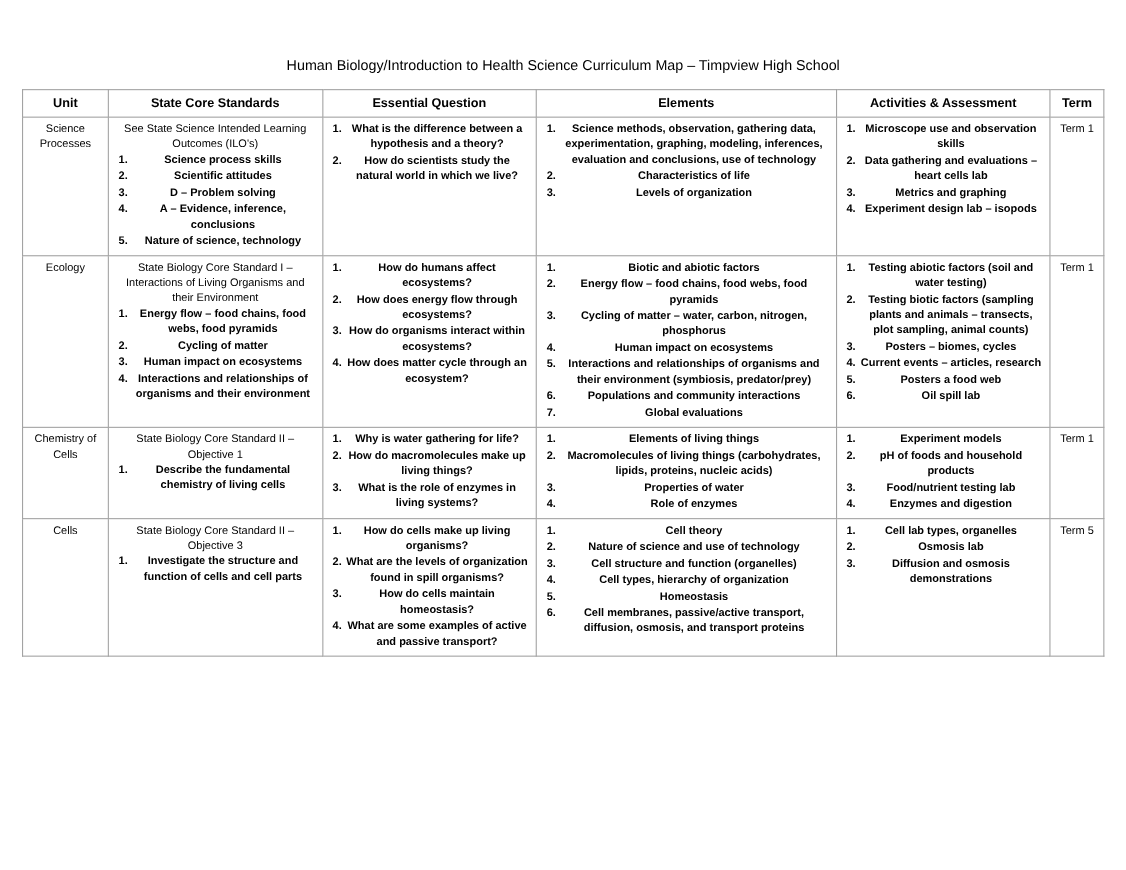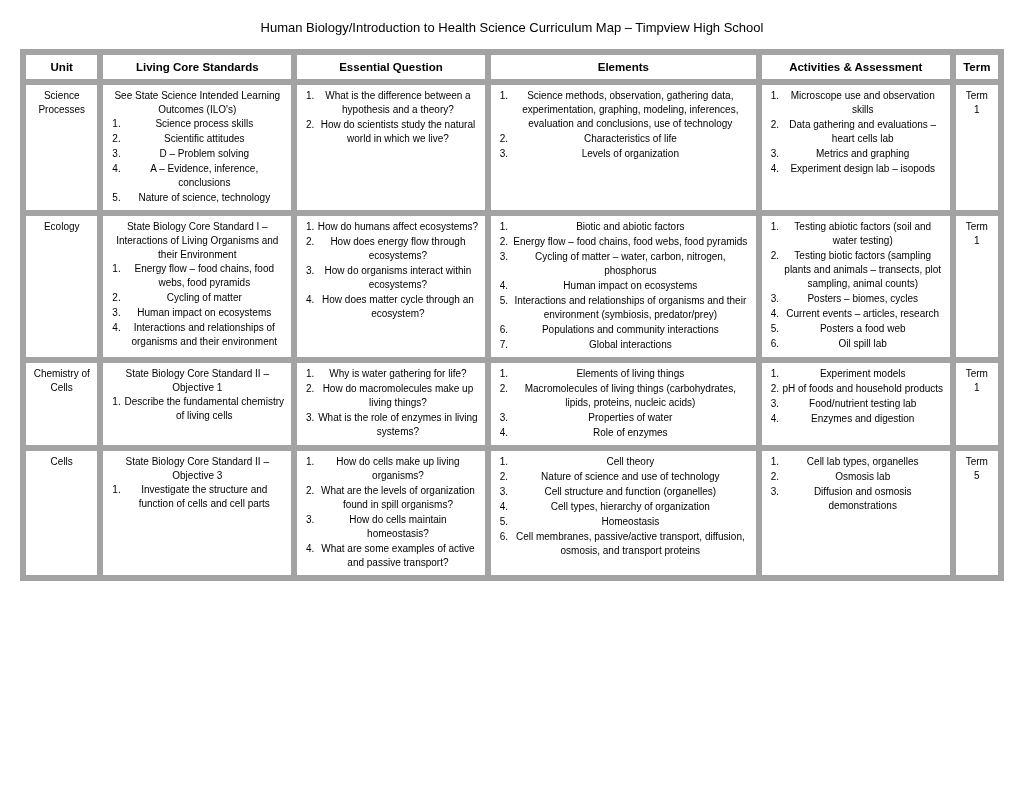--- a/index.html
+++ b/index.html
@@ -8,28 +8,29 @@
       font-family: Arial, sans-serif;
       font-size: 11px;
       color: #000;
       padding: 20px;
     }
     .page-title {
       text-align: center;
       font-size: 13px;
       margin-bottom: 14px;
       font-weight: normal;
+      margin-top: 32px;
     }
     table {
       width: 100%;
       border-collapse: collapse;
       table-layout: fixed;
     }
     th, td {
-      border: 6px solid #a3a3a3;
+      border: 1px solid #a3a3a3;
       padding: 4px 6px;
       vertical-align: top;
       line-height: 1.4;
     }
     th {
       font-weight: bold;
       text-align: center;
       background: #fff;
       font-size: 11.5px;
     }
@@ -38,41 +39,41 @@
       text-align: center;
     }
     col.unit { width: 8%; }
     col.state { width: 20%; }
     col.essential { width: 20%; }
     col.content { width: 28%; }
     col.activities { width: 20%; }
     col.term { width: 5%; }
 
     ol, ul { margin-left: 14px; padding: 0; }
-    ol { list-style-type: decimal; }
+    ol { list-style-type: decimal; font-weight: bold; }
     li { margin-bottom: 1px; }
   </style>
 </head>
 <body>
 
 <h1 class="page-title">Human Biology/Introduction to Health Science Curriculum Map – Timpview High School</h1>
 
 <table>
   <colgroup>
       <col class="unit">
   <col class="state">
   <col class="essential">
   <col class="content">
   <col class="activities">
   <col class="term">
   </colgroup>
     <thead>
     <tr>
       <th>Unit</th>
-      <th>Living Core Standards</th>
+      <th>State Core Standards</th>
       <th>Essential Question</th>
       <th>Elements</th>
       <th>Activities &amp; Assessment</th>
       <th>Term</th>
     </tr>
   </thead>
   <tbody id="table-body">
   <tr>
         <td>Science Processes</td>
         <td><span>See State Science Intended Learning Outcomes (ILO's)</span><br><ol>
@@ -122,21 +123,21 @@
           </ol>
         </td>
         <td>
           <ol>
             <li>Biotic and abiotic factors</li>
             <li>Energy flow – food chains, food webs, food pyramids</li>
             <li>Cycling of matter – water, carbon, nitrogen, phosphorus</li>
             <li>Human impact on ecosystems</li>
             <li>Interactions and relationships of organisms and their environment (symbiosis, predator/prey)</li>
             <li>Populations and community interactions</li>
-            <li>Global interactions</li>
+            <li>Global evaluations</li>
           </ol>
         </td>
         <td>
           <ol>
             <li>Testing abiotic factors (soil and water testing)</li>
             <li>Testing biotic factors (sampling plants and animals – transects, plot sampling, animal counts)</li>
             <li>Posters – biomes, cycles</li>
             <li>Current events – articles, research</li>
             <li>Posters a food web</li>
             <li>Oil spill lab</li>

